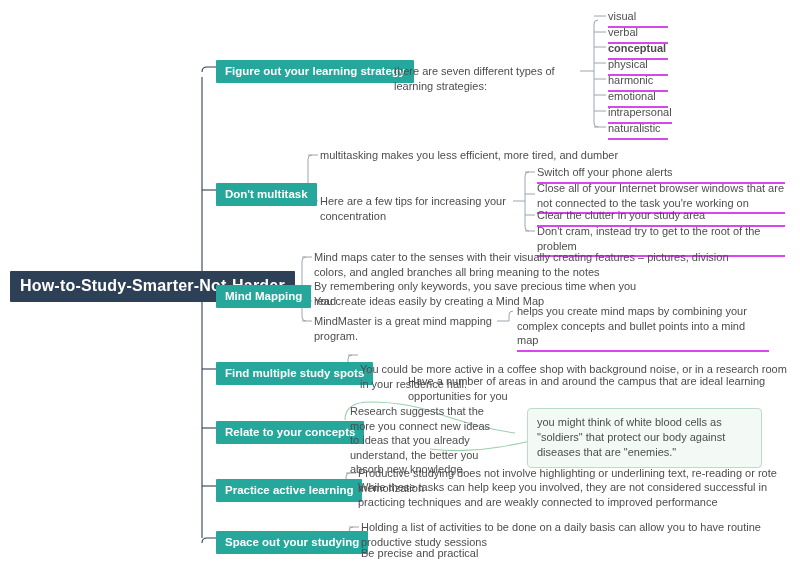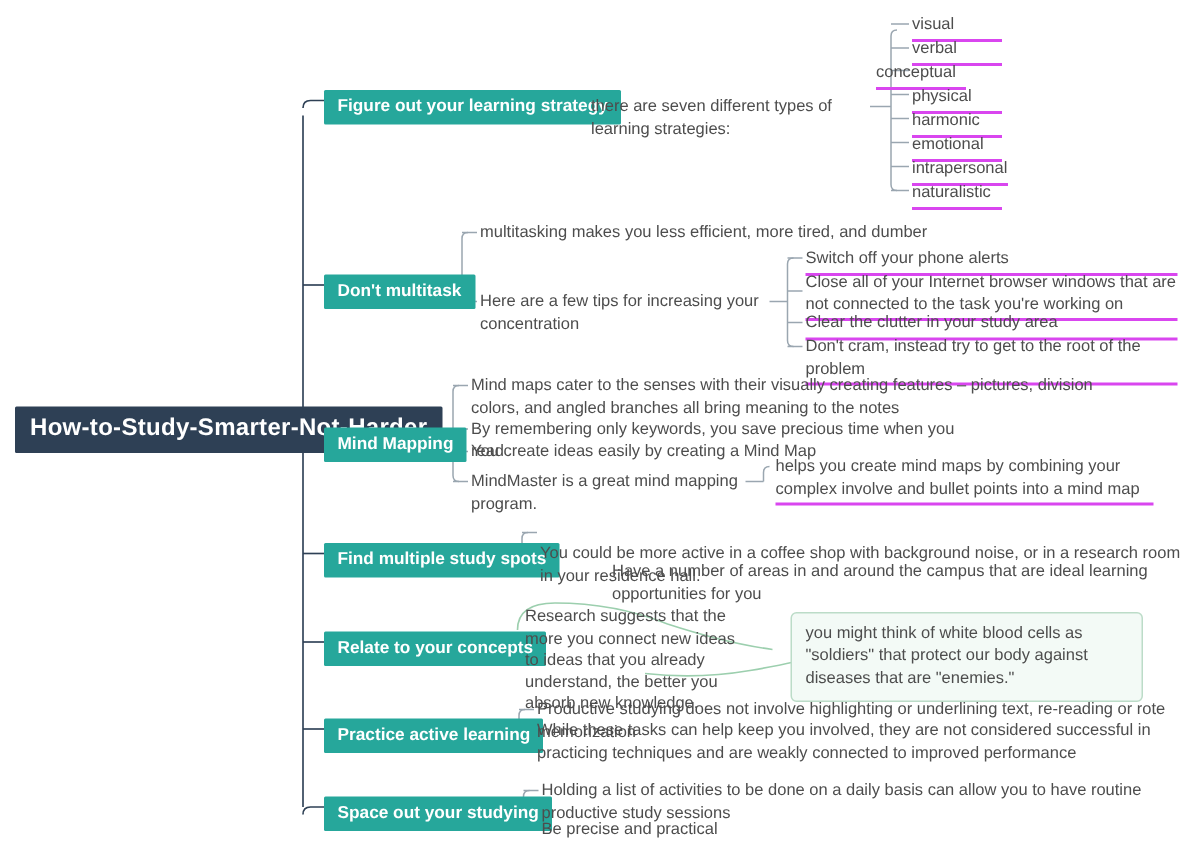--- a/index.html
+++ b/index.html
@@ -159,41 +159,41 @@
       <path d="M543,436 l5,2 l-6,3 z" fill="#9ccfae" stroke="none"></path>
     </g>
   </svg>
 
   <div class="node root-node">How-to-Study-Smarter-Not-Harder</div>
 
   <div class="node branch-node" style="left:216px; top:60px;">Figure out your learning strategy</div>
   <div class="leaf noul" style="left:394px; top:64px; width:190px;">there are seven different types of learning strategies:</div>
   <div class="leaf ul" style="left:608px; top:9px; width:60px;">visual</div>
   <div class="leaf ul" style="left:608px; top:25px; width:60px;">verbal</div>
-  <div class="leaf ul" style="left:584px; top:41px; width:60px;">conceptual</div>
+  <div class="leaf ul" style="left:608px; top:41px; width:60px;font-weight:bold;">conceptual</div>
   <div class="leaf ul" style="left:608px; top:57px; width:60px;">physical</div>
   <div class="leaf ul" style="left:608px; top:73px; width:60px;">harmonic</div>
   <div class="leaf ul" style="left:608px; top:89px; width:60px;">emotional</div>
   <div class="leaf ul" style="left:608px; top:105px; width:64px;">intrapersonal</div>
   <div class="leaf ul" style="left:608px; top:121px; width:60px;">naturalistic</div>
 
   <div class="node branch-node" style="left:216px; top:183px;">Don't multitask</div>
   <div class="leaf noul" style="left:320px; top:148px; width:300px;">multitasking makes you less efficient, more tired, and dumber</div>
   <div class="leaf ul" style="left:537px; top:165px; width:248px;">Switch off your phone alerts</div>
   <div class="leaf noul" style="left:320px; top:194px; width:200px;">Here are a few tips for increasing your concentration</div>
   <div class="leaf ul" style="left:537px; top:181px; width:248px;">Close all of your Internet browser windows that are not connected to the task you're working on</div>
   <div class="leaf ul" style="left:537px; top:208px; width:248px;">Clear the clutter in your study area</div>
   <div class="leaf ul" style="left:537px; top:224px; width:248px;">Don't cram, instead try to get to the root of the problem</div>
 
   <div class="node branch-node" style="left:216px; top:285px;">Mind Mapping</div>
   <div class="leaf noul" style="left:314px; top:250px; width:432px;">Mind maps cater to the senses with their visually creating features – pictures, division colors, and angled branches all bring meaning to the notes</div>
   <div class="leaf noul" style="left:314px; top:279px; width:340px;">By remembering only keywords, you save precious time when you read</div>
   <div class="leaf noul" style="left:314px; top:294px; width:340px;">You create ideas easily by creating a Mind Map</div>
   <div class="leaf noul" style="left:314px; top:314px; width:190px;">MindMaster is a great mind mapping program.</div>
-  <div class="leaf ul" style="left:517px; top:304px; width:252px;">helps you create mind maps by combining your complex involve and bullet points into a mind map</div>
+  <div class="leaf ul" style="left:517px; top:304px; width:252px;">helps you create mind maps by combining your complex concepts and bullet points into a mind map</div>
 
   <div class="node branch-node" style="left:216px; top:362px;">Find multiple study spots</div>
   <div class="leaf noul" style="left:360px; top:362px; width:430px;">You could be more active in a coffee shop with background noise, or in a research room in your residence hall.</div>
   <div class="leaf noul" style="left:360px; top:374px; width:420px;margin-left:48px;">Have a number of areas in and around the campus that are ideal learning opportunities for you</div>
 
   <div class="node branch-node" style="left:216px; top:421px;">Relate to your concepts</div>
   <div class="leaf noul" style="left:350px; top:404px; width:148px;">Research suggests that the more you connect new ideas to ideas that you already understand, the better you absorb new knowledge.</div>
   <div class="callout" style="left:527px; top:408px; width:235px;">you might think of white blood cells as "soldiers" that protect our body against diseases that are "enemies."</div>
 
   <div class="node branch-node" style="left:216px; top:479px;">Practice active learning</div>

